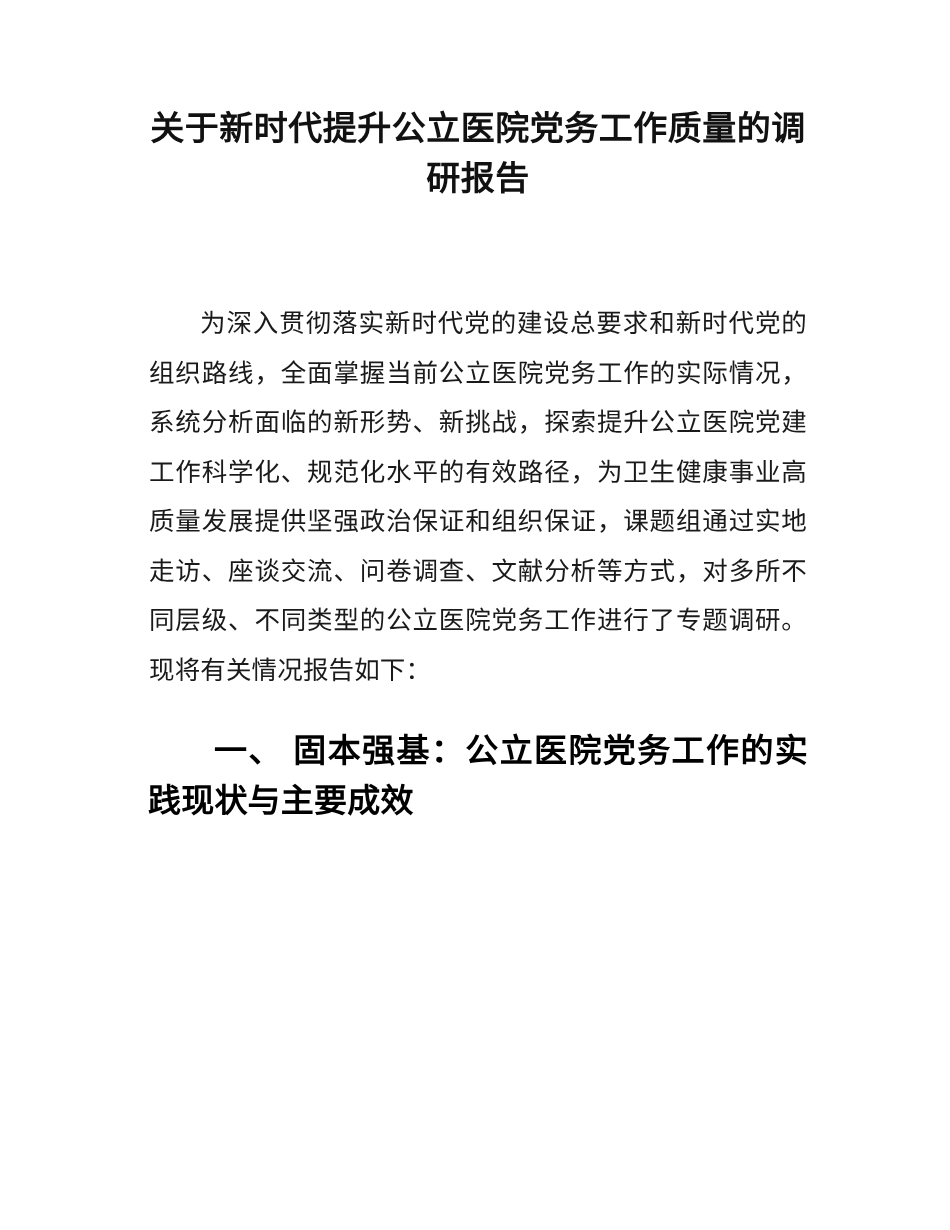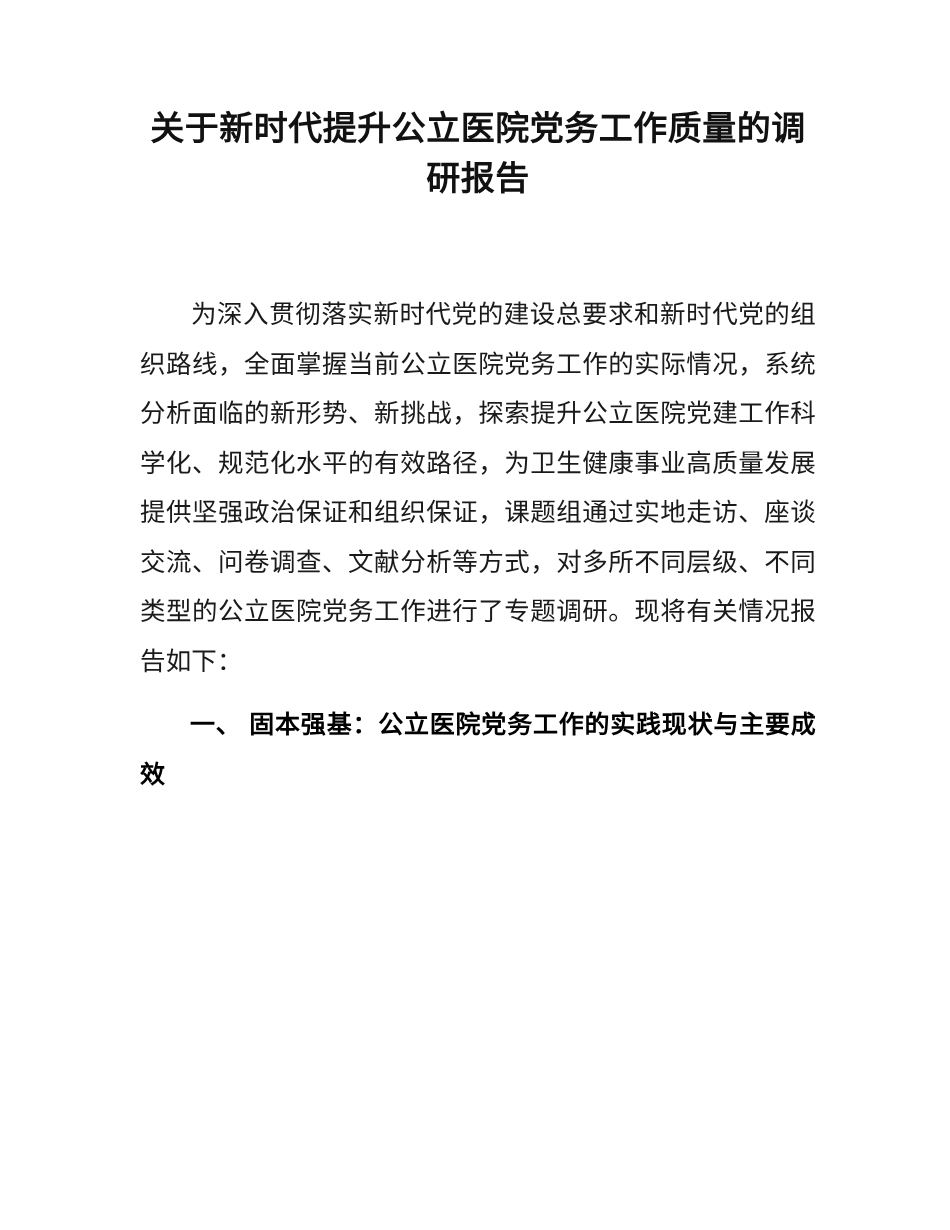--- a/index.html
+++ b/index.html
@@ -43,39 +43,39 @@
     line-height: 50px;
     text-align: center;
     letter-spacing: 0.5px;
     color: #111111;
     padding-top: 104px;
     text-rendering: optimizeLegibility;
   }
 
   
   .para {
-    margin: 0;
+    margin: 9px;
     font-family: "Liberation Serif", "DejaVu Serif", serif;
     font-weight: 400;
     font-size: 25.5px;
     line-height: 49.5px;
     text-align: justify;
     text-justify: inter-ideograph;
     text-indent: 2em;
     letter-spacing: 0.15px;
     color: #1a1a1a;
     word-break: break-all;
   }
 
   
   .section-heading {
-    margin: 0;
+    margin: 8px;
     font-family: "Liberation Sans", "DejaVu Sans", sans-serif;
     font-weight: 700;
-    font-size: 25px;
+    font-size: 33px;
     line-height: 49.5px;
     text-align: justify;
     text-justify: inter-ideograph;
     text-indent: 2em;
     letter-spacing: 0.2px;
     color: #000000;
     word-break: break-all;
   }
 
   

